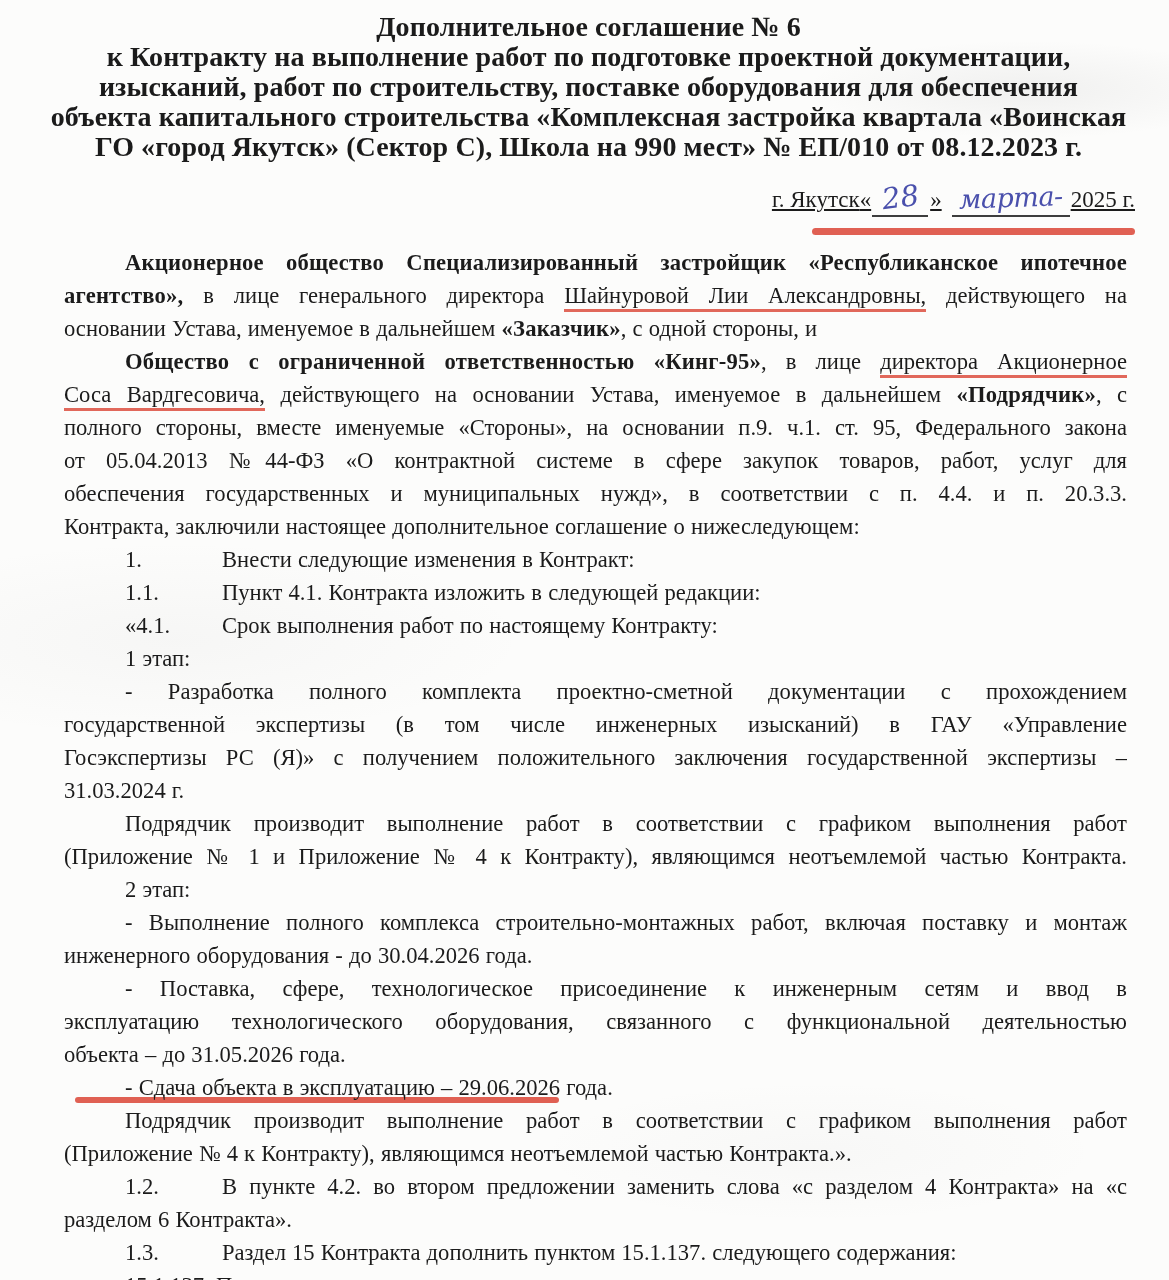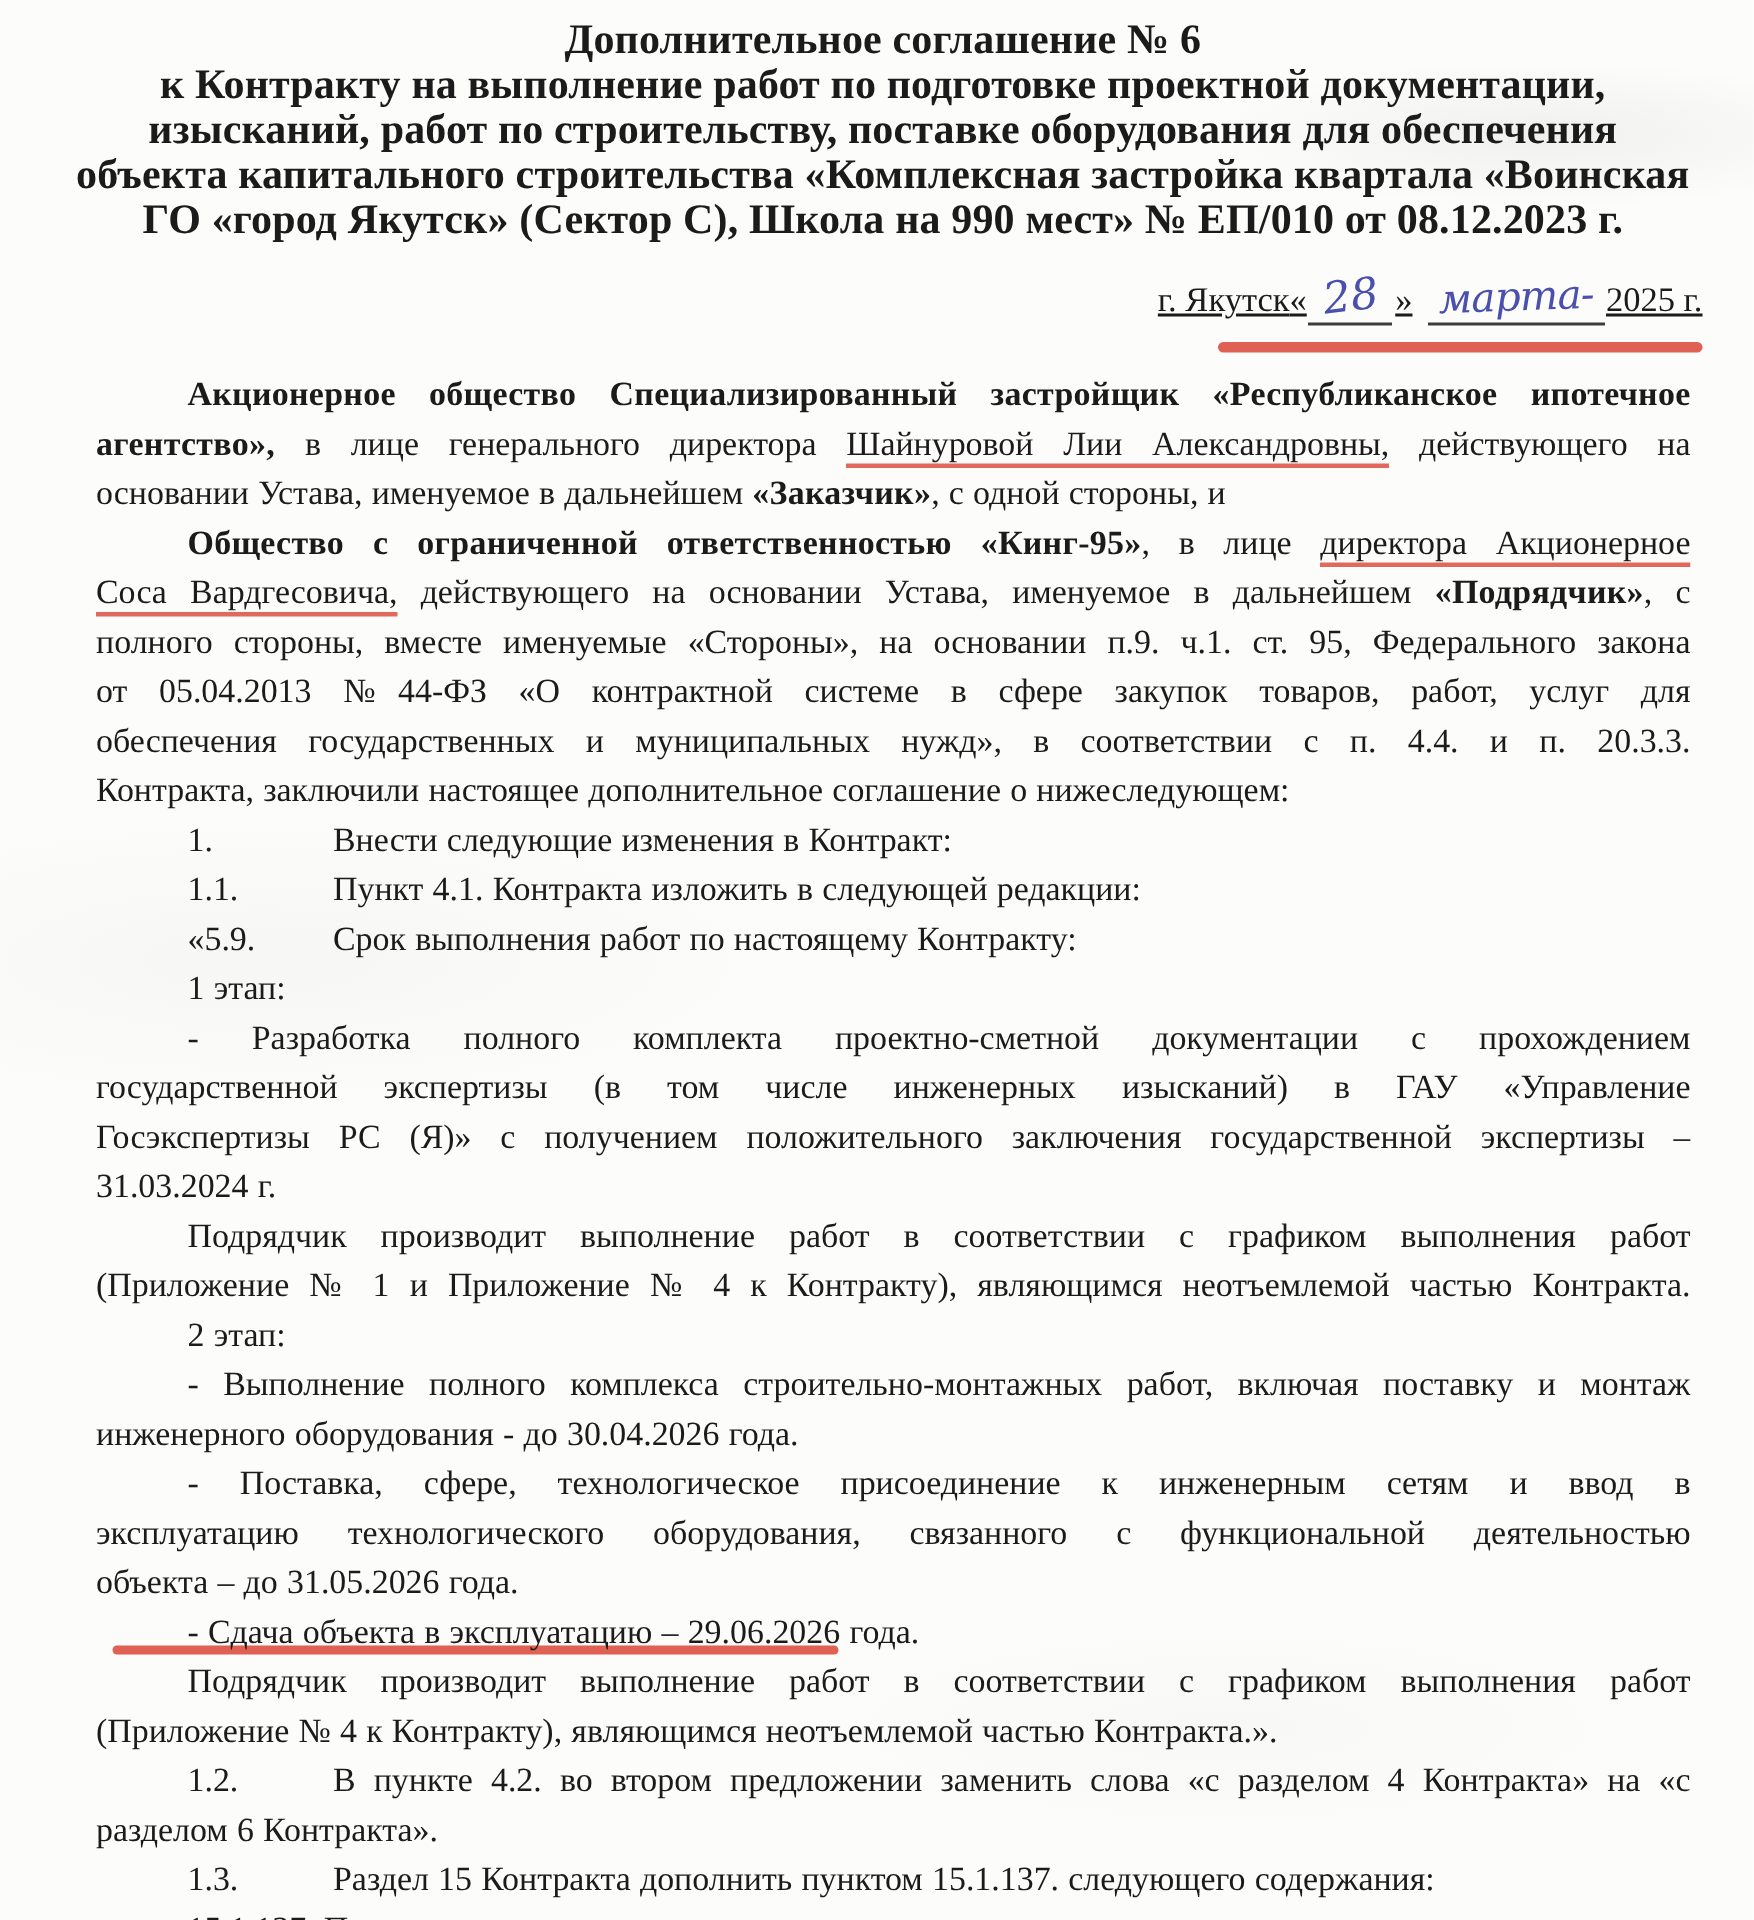--- a/index.html
+++ b/index.html
@@ -78,21 +78,21 @@
 
     <div class="line jst"><span class="ind"></span><b>Общество с ограниченной ответственностью «Кинг-95»</b><span>, в лице </span><span class="rl">директора Акционерное</span></div>
     <div class="line jst"><span class="rl rl-ext">Соса Вардгесовича,</span><span> действующего на основании Устава, именуемое в дальнейшем </span><b>«Подрядчик»</b><span>, с</span></div>
     <div class="line jst"><span>полного стороны, вместе именуемые «Стороны», на основании п.9. ч.1. ст. 95, Федерального закона</span></div>
     <div class="line jst"><span>от 05.04.2013 №44-ФЗ «О контрактной системе в сфере закупок товаров, работ, услуг для</span></div>
     <div class="line jst"><span>обеспечения государственных и муниципальных нужд», в соответствии с п. 4.4. и п. 20.3.3.</span></div>
     <div class="line"><span>Контракта, заключили настоящее дополнительное соглашение о нижеследующем:</span></div>
 
     <div class="line"><span class="ind"></span><span class="num">1.</span><span>Внести следующие изменения в Контракт:</span></div>
     <div class="line"><span class="ind"></span><span class="num">1.1.</span><span>Пункт 4.1. Контракта изложить в следующей редакции:</span></div>
-    <div class="line"><span class="ind"></span><span class="num">«5.9.</span><span>Срок выполнения работ по настоящему Контракту:</span></div>
+    <div class="line"><span class="ind"></span><span class="num">«4.1.</span><span>Срок выполнения работ по настоящему Контракту:</span></div>
 
     <div class="line"><span class="ind"></span><span>1 этап:</span></div>
     <div class="line jst"><span class="ind"></span><span>- Разработка полного комплекта проектно-сметной документации с прохождением</span></div>
     <div class="line jst"><span>государственной экспертизы (в том числе инженерных изысканий) в ГАУ «Управление</span></div>
     <div class="line jst"><span>Госэкспертизы РС (Я)» с получением положительного заключения государственной экспертизы –</span></div>
     <div class="line"><span>31.03.2024 г.</span></div>
     <div class="line jst"><span class="ind"></span><span>Подрядчик производит выполнение работ в соответствии с графиком выполнения работ</span></div>
     <div class="line jst"><span>(Приложение № 1 и Приложение № 4 к Контракту), являющимся неотъемлемой частью Контракта.</span></div>
 
     <div class="line"><span class="ind"></span><span>2 этап:</span></div>

